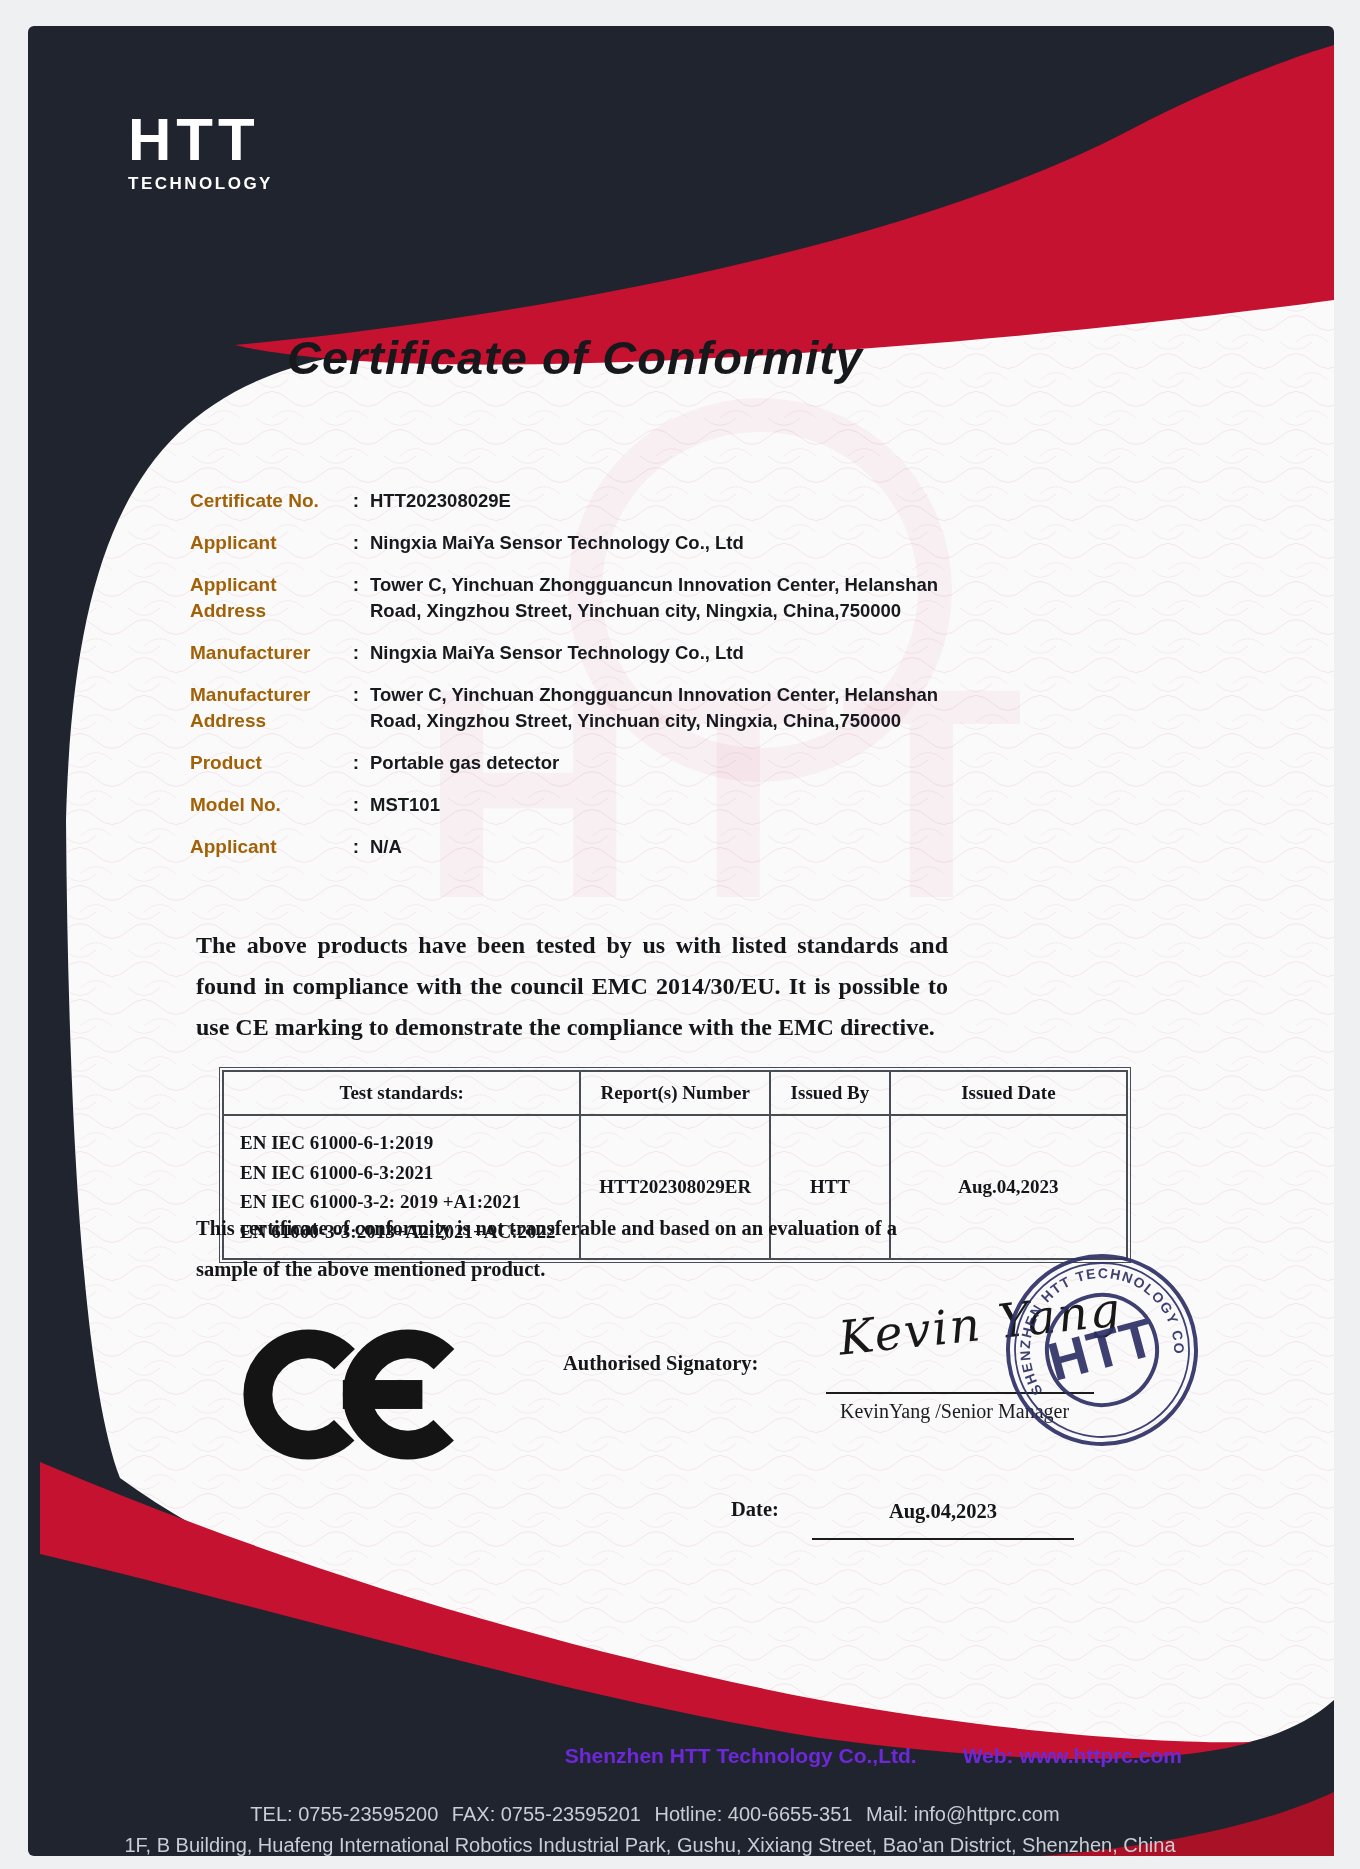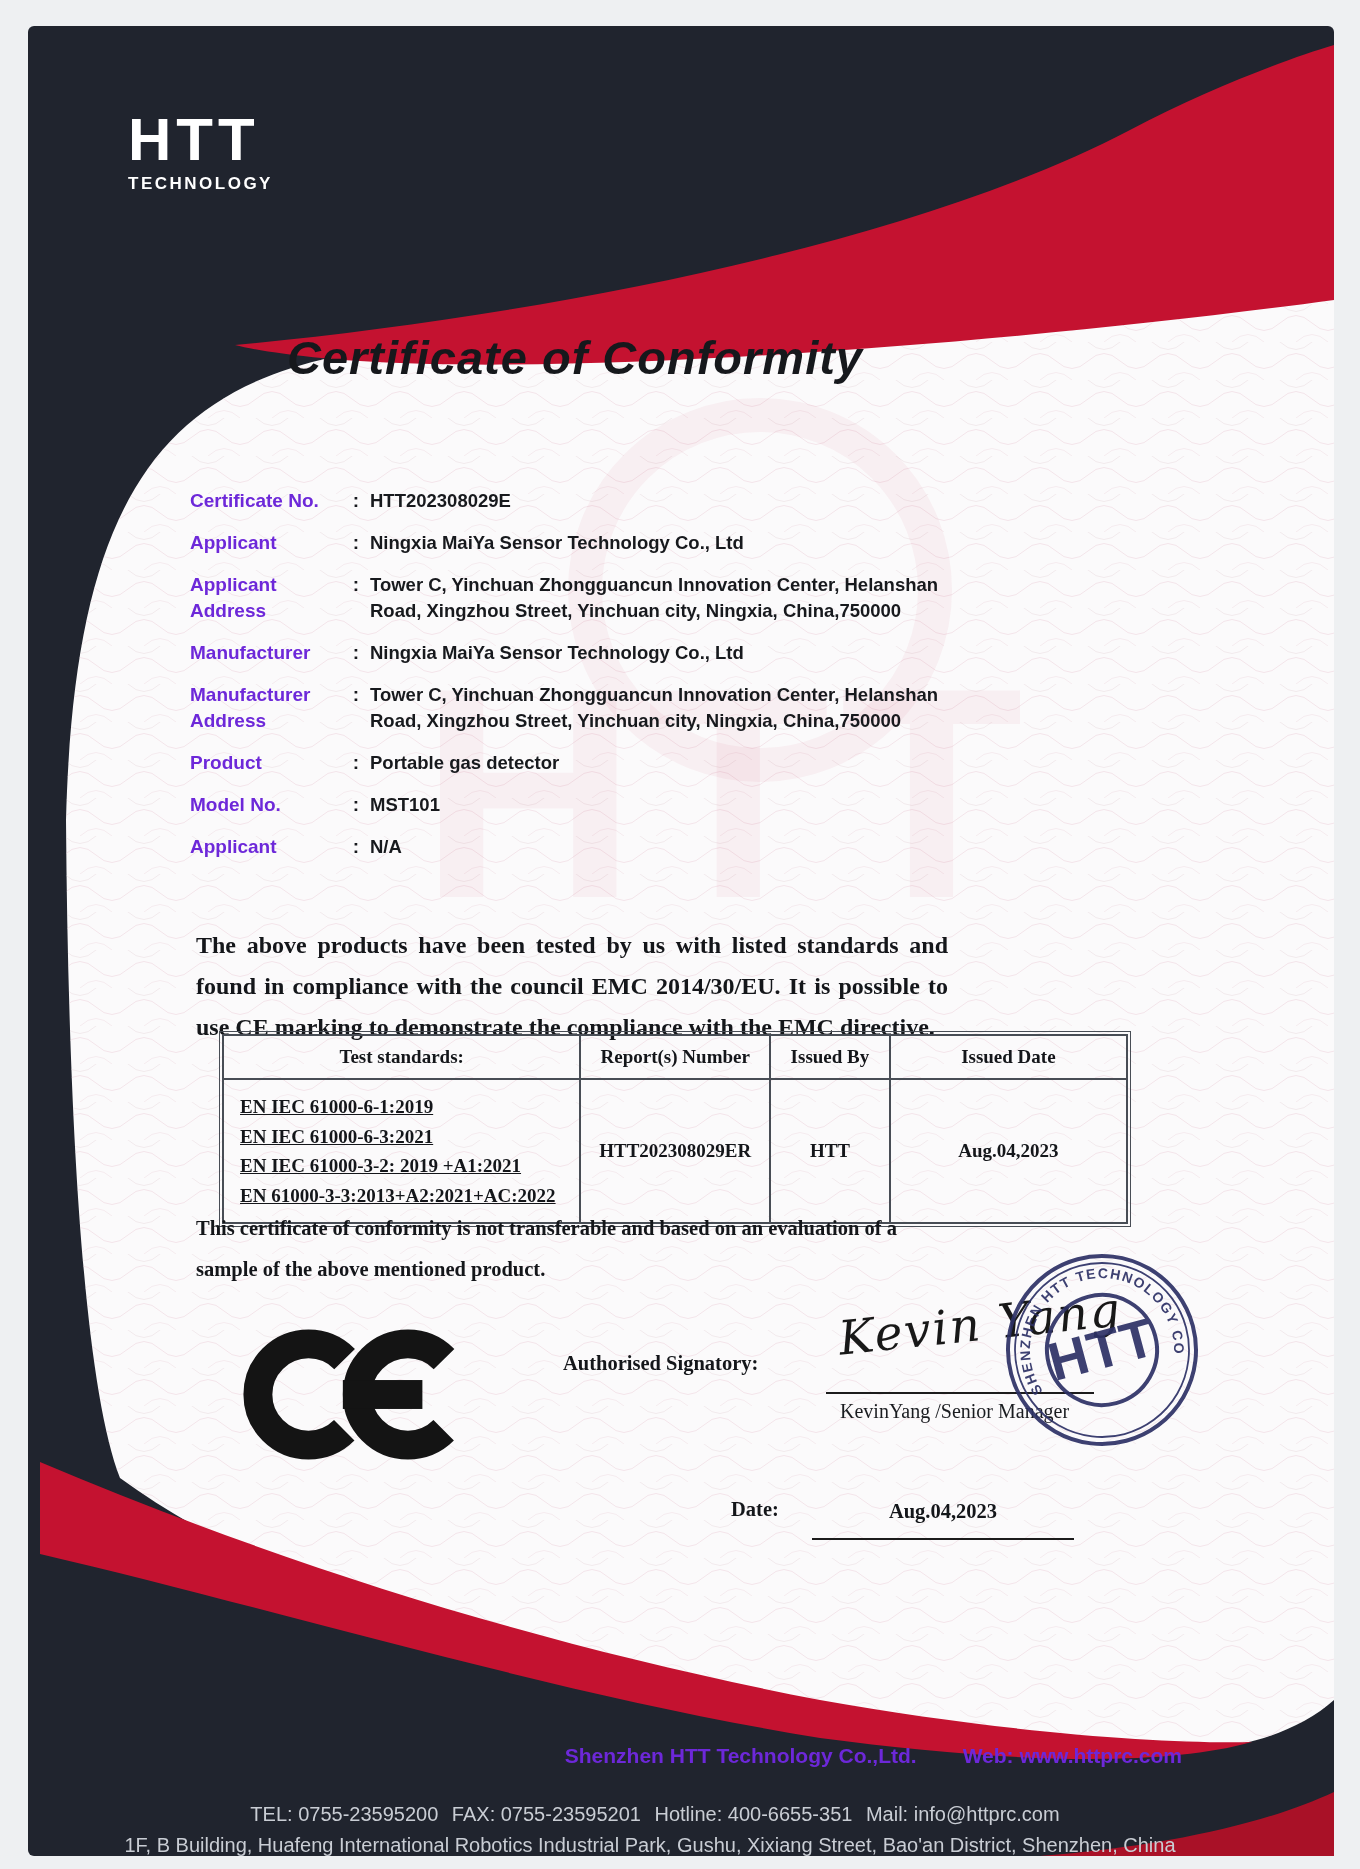--- a/index.html
+++ b/index.html
@@ -13,37 +13,37 @@
   .logo-sub{font-size:17px;font-weight:bold;letter-spacing:2.5px;margin-top:4px;}
 
   
   .title{left:190px;top:330px;width:770px;text-align:center;
          font-size:47px;font-weight:bold;font-style:italic;color:#16181c;
          letter-spacing:1px;}
 
   
   .fields{left:190px;top:488px;width:792px;}
   .frow{display:flex;margin-bottom:16px;}
-  .flabel{width:152px;font-weight:bold;font-size:19px;color:#6d28d9;line-height:26px;}
+  .flabel{width:152px;font-weight:bold;font-size:19px;color:#a16207;line-height:26px;}
   .fcolon{width:28px;font-weight:bold;font-size:19px;color:#17191d;line-height:26px;text-align:center;}
   .fvalue{flex:1;font-weight:bold;font-size:18.5px;color:#17191d;line-height:26px;}
 
   
   .serifb{font-family:"Liberation Serif",serif;font-weight:bold;color:#14161a;}
   .statement{left:196px;top:925px;width:752px;font-size:24px;line-height:41px;text-align:justify;}
   .disclaimer{left:196px;top:1208px;width:745px;font-size:20.5px;line-height:41px;}
 
   
-  .cert-table-wrap{left:222px;top:1034px;width:906px;}
+  .cert-table-wrap{left:222px;top:1070px;width:906px;}
   table.cert{border-collapse:collapse;width:100%;outline:1px solid #484d55;outline-offset:2px;}
   table.cert th,table.cert td{border:2px solid #484d55;font-family:"Liberation Serif",serif;
         font-weight:bold;color:#14161a;}
   table.cert th{height:40px;font-size:19px;text-align:center;}
   td.stds{padding:12px 8px 12px 16px;}
-  td.stds div{font-size:19px;line-height:29.5px;text-decoration:underline;}
+  td.stds div{font-size:19px;line-height:29.5px;}
   td.center{text-align:center;font-size:19px;}
 
   
   .auth-label{left:563px;top:1352px;font-size:20.5px;}
   .sig-line{left:826px;top:1392px;width:268px;border-top:2.5px solid #1c1c1c;}
   .signature{left:838px;top:1296px;font-family:"DejaVu Serif",serif;font-style:italic;
              font-size:47px;color:#181818;transform:rotate(-6deg);letter-spacing:2px;}
   .sig-name{left:840px;top:1400px;font-family:"Liberation Serif",serif;font-size:20px;color:#1a1c20;}
   .date-label{left:731px;top:1498px;font-size:20.5px;}
   .date-line{left:812px;top:1538px;width:262px;border-top:2.5px solid #1c1c1c;}

